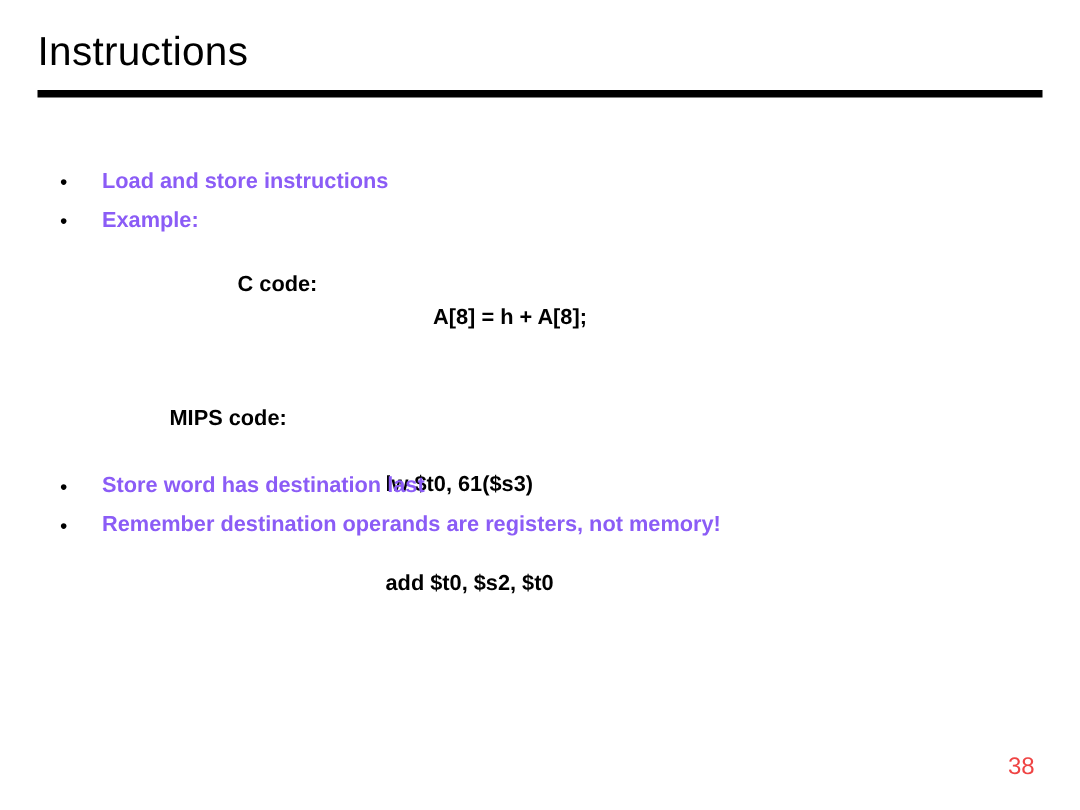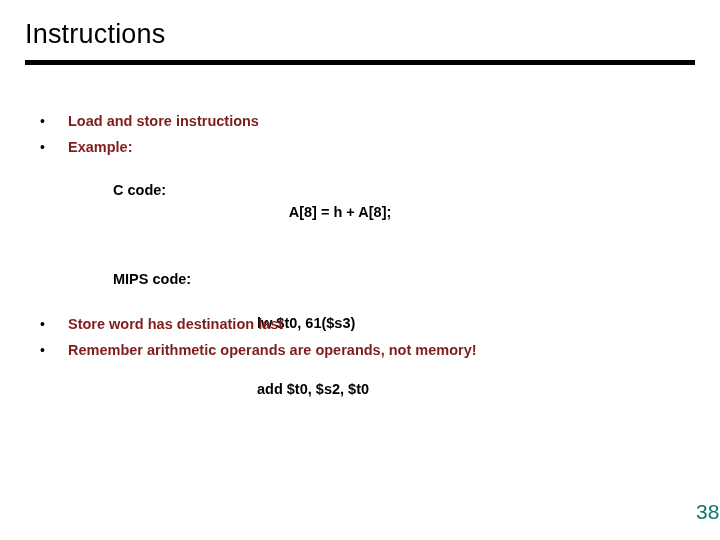--- a/index.html
+++ b/index.html
@@ -67,37 +67,37 @@
     line-height: 22px;
     color: #000000;
     flex: 0 0 auto;
     text-align: left;
   }
 
   .bullet-text {
     font-size: 14.5px;
     font-weight: bold;
     line-height: 22px;
-    color: #7f1d1d;
+    color: #8b5cf6;
     white-space: nowrap;
     text-align: center;
   }
 
   
   .code-block {
     position: absolute;
     left: 113px;
     top: 179px;
   }
 
   .code-row {
     display: flex;
     align-items: flex-start;
   }
-  .code-row-c { margin-bottom: 23px; }
+  .code-row-c { margin-bottom: 23px; text-align: center; }
 
   .code-label {
     width: 144px;
     flex: 0 0 auto;
     font-size: 14.5px;
     font-weight: bold;
     line-height: 22px;
     color: #000000;
     white-space: nowrap;
   }
@@ -122,25 +122,25 @@
     font-style: italic;
     font-size: 7.5px;
     line-height: 10px;
     color: #000000;
     white-space: nowrap;
     letter-spacing: 0.1px;
   }
 
   .footer-page {
     position: absolute;
-    left: 696px;
+    left: 672px;
     top: 500px;
-    font-size: 21px;
+    font-size: 16px;
     line-height: 24px;
-    color: #0f766e;
+    color: #ef4444;
   }
 </style>
 </head>
 <body>
 
 <div class="slide">
 
   <div class="title">Instructions</div>
 
   <div class="title-rule"></div>
@@ -175,20 +175,20 @@
 
   </div>
 
   <div class="bullet-list bullets-bottom">
     <div class="bullet-row">
       <span class="bullet-mark">•</span>
       <span class="bullet-text">Store word has destination last</span>
     </div>
     <div class="bullet-row">
       <span class="bullet-mark">•</span>
-      <span class="bullet-text">Remember arithmetic operands are operands, not memory!</span>
+      <span class="bullet-text">Remember destination operands are registers, not memory!</span>
     </div>
   </div>
 
 
   <div class="footer-page">38</div>
 
 </div>
 
 </body></html>

